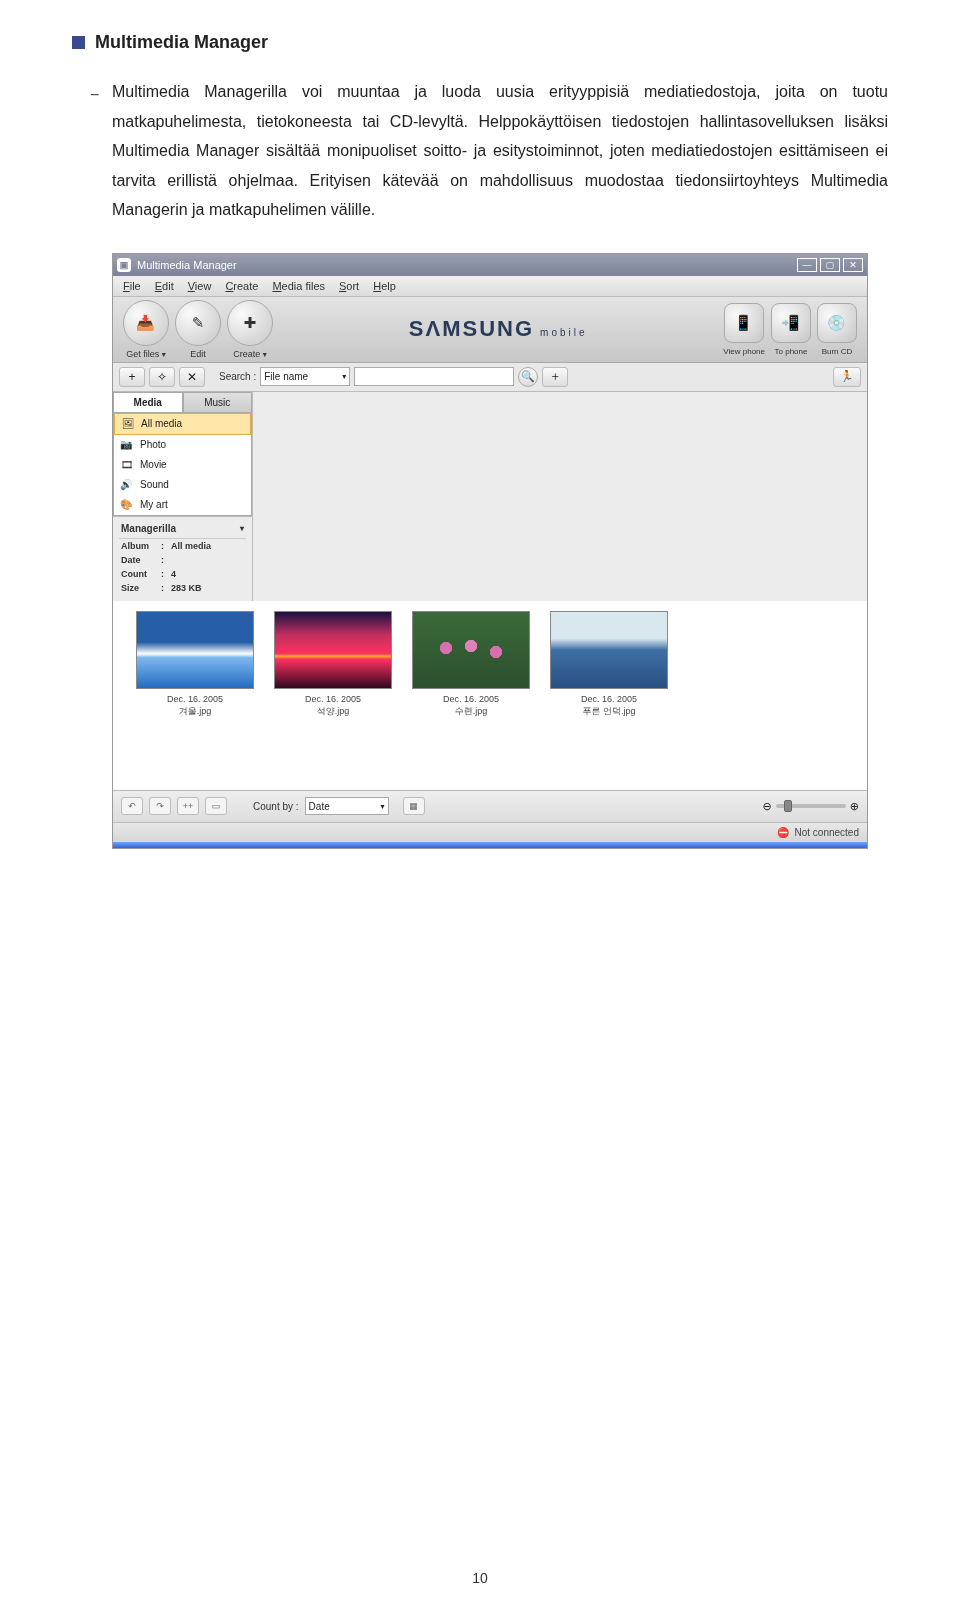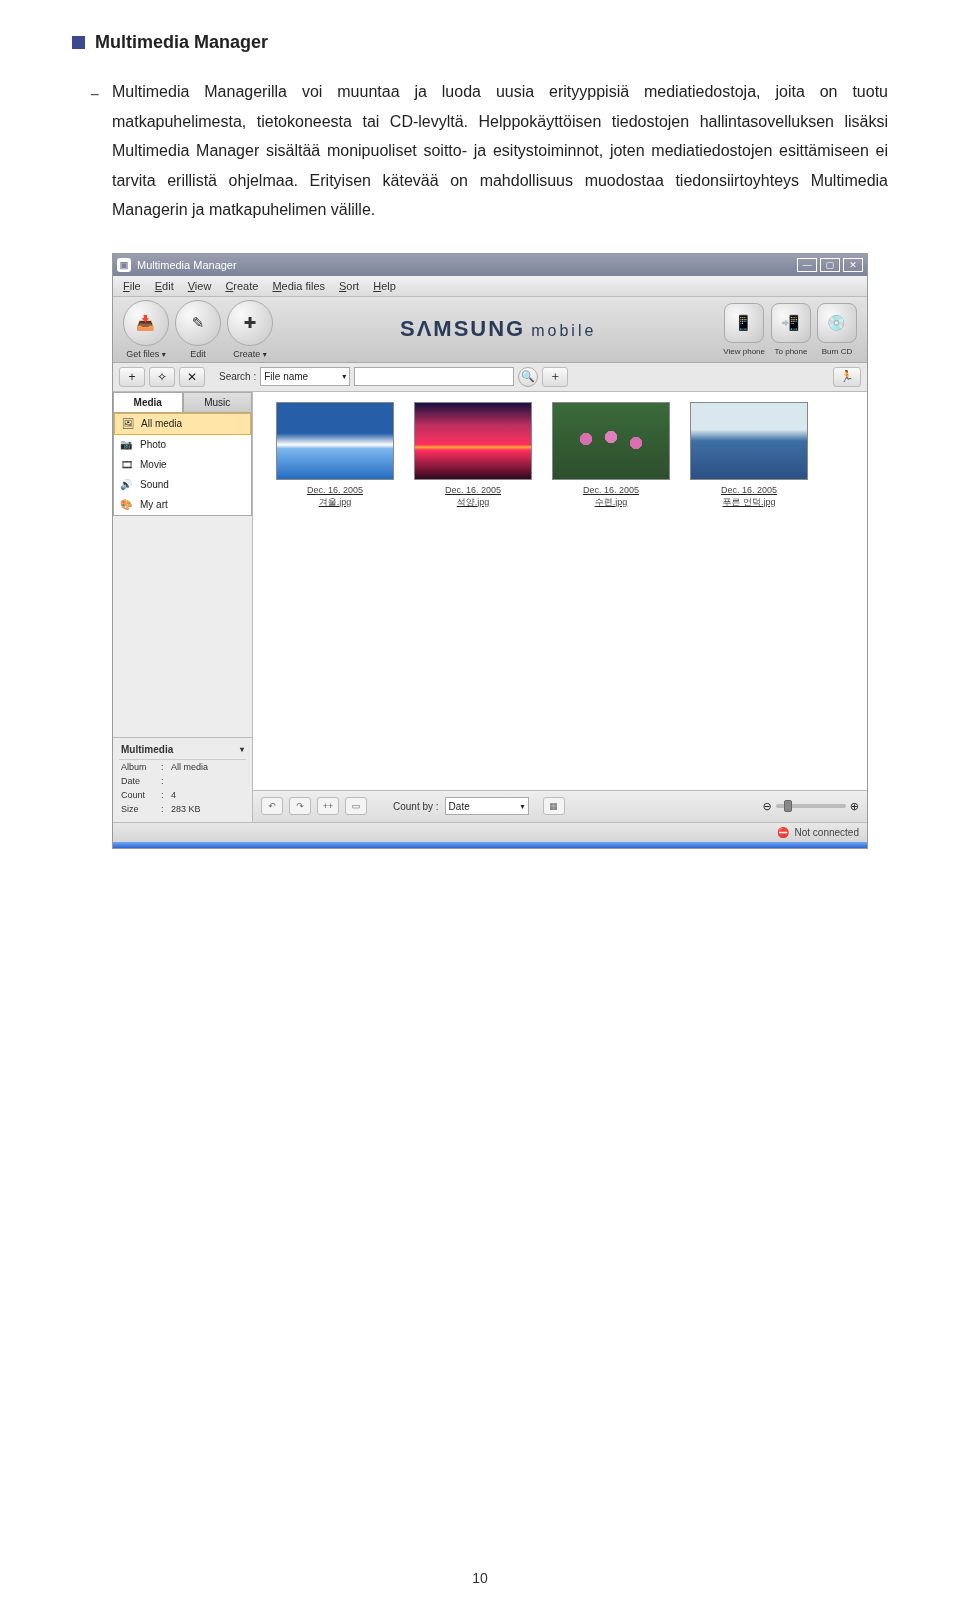--- a/index.html
+++ b/index.html
@@ -26,58 +26,58 @@
   .app-menubar span:first-letter { text-decoration: underline; }
   
   
   .app-toolbar { display:flex; align-items:center; background: linear-gradient(#e3e3e3,#c7c7c7); border-bottom:1px solid #aaa; padding: 6px 10px; height: 66px; }
   .tb-group { display:flex; gap:6px; }
   .tb-btn { width:46px; height:46px; border-radius:24px; background: radial-gradient(circle at 30% 30%, #fafafa, #c6c6c6); border:1px solid #aaa; display:flex; flex-direction:column; align-items:center; justify-content:center; font-size:9px; color:#333; position:relative;}
   .tb-btn .icon { font-size: 15px; margin-bottom: 0; }
   .tb-label { font-size: 9px; color:#333; text-align:center; margin-top:3px;}
   .tb-unit { display:flex; flex-direction:column; align-items:center; }
   .brand { flex:1; text-align:center; font-family: Arial, sans-serif; font-size: 22px; font-weight: bold; color: #2a3b5a; letter-spacing: 2px; }
-  .brand small { font-weight: normal; letter-spacing: 3px; font-size: 16px; margin-left: 6px;}
+  .brand small { font-weight: normal; letter-spacing: 3px; font-size: 10px; margin-left: 6px;}
   .tb-right { display:flex; gap:6px;}
   .tb-small { width:40px; height:40px; border-radius:8px; background: radial-gradient(circle at 30% 30%, #fafafa, #c6c6c6); border:1px solid #aaa; display:flex; align-items:center; justify-content:center; font-size:15px;}
   .tb-right .tb-unit { align-items:center;}
   .tb-rlabel { font-size:8px; color:#333; margin-top:4px; text-align:center;}
   
   
   .app-secbar { display:flex; align-items:center; background:#e8e8e8; padding:4px 6px; border-bottom:1px solid #bbb; gap:4px;}
   .sb-btn { width:26px; height:20px; border:1px solid #bbb; background:linear-gradient(#fafafa,#ddd); display:flex; align-items:center; justify-content:center; font-size:12px; border-radius:3px;}
   .sb-label { font-size: 10px; color:#333; margin-left:10px;}
   .sb-select { height:19px; border:1px solid #aaa; background:#fff; font-size:10px; padding: 1px 3px; min-width:90px; display:flex; align-items:center; justify-content:space-between;}
   .sb-input { width:160px; height:19px; border:1px solid #aaa; background:#fff; font-size:10px; padding: 1px 4px;}
   .sb-round { width:20px; height:20px; border-radius:10px; border:1px solid #aaa; background:linear-gradient(#fafafa,#ddd); display:flex; align-items:center; justify-content:center; font-size:11px;}
   .sb-spacer { flex:1;}
   .sb-running { width:28px; height:20px; border:1px solid #bbb; border-radius:3px; background:linear-gradient(#fafafa,#ddd); display:flex; align-items:center; justify-content:center;}
   
   
-  .app-body { display:flex; height: 430px; }
+  .app-body { display:flex; height: 430px; flex-direction: column; }
   
   
   .app-sidebar { width: 140px; background:#ededed; border-right:1px solid #bbb; display:flex; flex-direction:column;}
   .side-tabs { display:flex; }
   .side-tab { flex:1; text-align:center; padding:4px 0; font-size:10px; background:linear-gradient(#e0e0e0,#ccc); border:1px solid #aaa; border-bottom:none;}
   .side-tab.active { background:#fff; font-weight:bold;}
   .side-list { background:#fff; border:1px solid #aaa; flex:0 0 auto;}
   .side-item { display:flex; align-items:center; gap:6px; padding:3px 6px; font-size:10px;}
   .side-item.active { background:#ffe6a8; border:1px solid #e0b040;}
   .side-icon { width:14px; height:14px; display:flex; align-items:center; justify-content:center; font-size:10px;}
   .side-fill { flex:1;}
   .info-panel { border-top:1px solid #bbb; background:#ececec; padding:2px 6px 6px 6px;}
   .info-header { display:flex; justify-content:space-between; align-items:center; font-size:10px; font-weight:bold; color:#333; padding:4px 2px; border-bottom:1px solid #ccc;}
-  .info-row { display:flex; font-size:9px; color:#333; padding:2px 2px;}
+  .info-row { display:flex; font-size:9px; color:#333; padding:2px 2px;font-weight:bold;}
   .info-row .k { width:40px;}
   .info-row .c { width:10px;}
   
   
   .app-content { flex:1; background:#fff; display:flex; flex-direction:column;}
-  .thumbs { flex:1; padding:10px 18px; display:flex; gap:10px; align-items:flex-start;text-decoration:underline;}
+  .thumbs { flex:1; padding:10px 18px; display:flex; gap:10px; align-items:flex-start;}
   .thumb { display:flex; flex-direction:column; align-items:center; width:128px;}
   .thumb-img { width:118px; height:78px; border:1px solid #888; position:relative; overflow:hidden;}
   .thumb-cap { font-size:9px; color:#444; text-align:center; margin-top:5px; line-height:1.3;}
   
   .art1 { background: linear-gradient(#265fa8 0%, #265fa8 40%, #fff 55%, #7db7f0 60%, #256cc0 100%);}
   .art2 { background: linear-gradient(#1a1040 0%, #c03060 30%, #ff3060 55%, #ffb030 58%, #ff3060 62%, #300820 100%);}
   .art3 { background: linear-gradient(180deg,#3a6a3a 0%, #2d4f2d 100%);}
   .art3::after { content:""; position:absolute; left:18px; top:24px; width:80px; height:28px; background: radial-gradient(circle 10px at 15px 12px,#d96fb0 60%, transparent 62%), radial-gradient(circle 10px at 40px 10px,#e080bb 60%, transparent 62%), radial-gradient(circle 10px at 65px 16px,#d96fb0 60%, transparent 62%);}
   .art4 { background: linear-gradient(#d9e7ef 0%, #d9e7ef 35%, #3d6fa4 50%, #2a5084 100%);}
   
@@ -220,21 +220,21 @@
           <span>Sound</span>
         </div>
         <div class="side-item">
           <span class="side-icon">🎨</span>
           <span>My art</span>
         </div>
       </div>
       <div class="side-fill"></div>
       <div class="info-panel">
         <div class="info-header">
-          <span>Multimedia</span>
+          <span>Managerilla</span>
           <span class="chev">▾</span>
         </div>
         <div class="info-row">
             <span class="k">Album</span>
             <span class="c">:</span>
             <span>All media</span>
           </div>
         <div class="info-row">
             <span class="k">Date</span>
             <span class="c">:</span>

